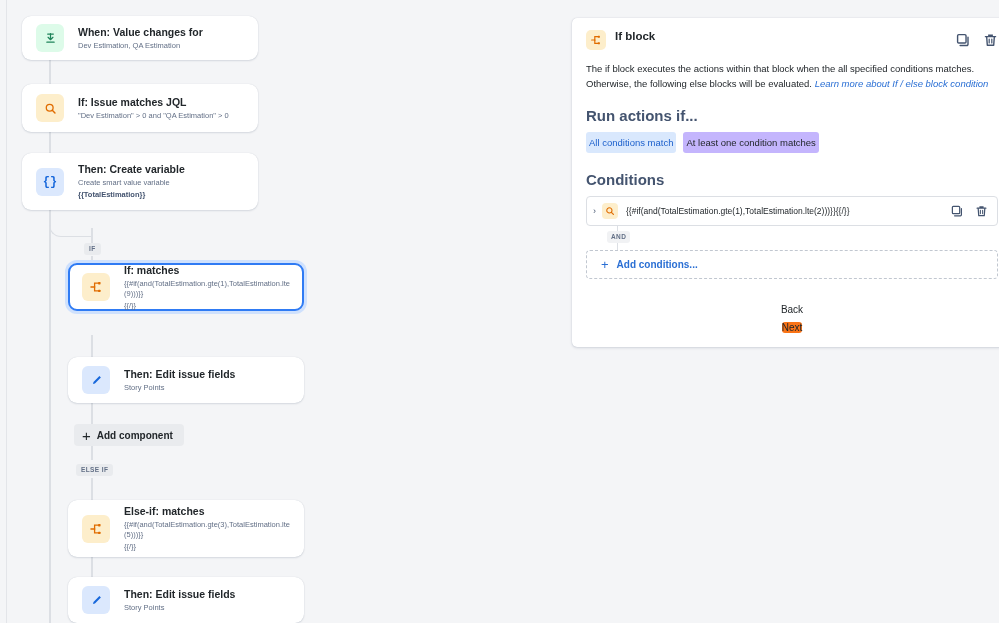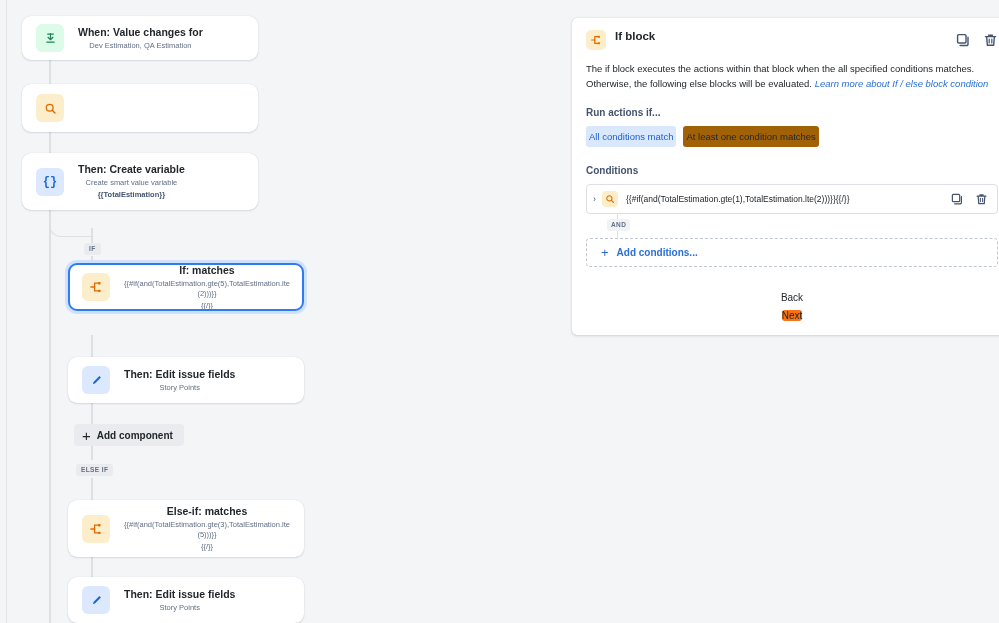--- a/index.html
+++ b/index.html
@@ -58,21 +58,21 @@
     flex: 0 0 auto;
     width: 28px; height: 28px;
     border-radius: 6px;
     display: flex; align-items: center; justify-content: center;
     margin-right: 14px;
   }
   .ic-green { background: #ddfbe9; }
   .ic-yellow { background: #fdeecb; }
   .ic-blue { background: #dbe8fd; }
   .ic-lightblue { background: #dbe8fd; }
-  .card-text { min-width: 0; text-align: center; }
+  .card-text { min-width: 0; }
   .card-title {
     font-size: 10.5px;
     color: #22272b;
     font-weight: 600;
     line-height: 13px;
     white-space: nowrap;
   }
   .card-sub {
     font-size: 7.5px;
     color: #626f86;
@@ -146,34 +146,34 @@
 
   .panel-desc {
     font-size: 9.5px;
     color: #22272b;
     line-height: 15px;
     margin-bottom: 16px;
   }
   .panel-link { color: #2a6fd4; text-decoration: none; cursor: pointer; font-style: italic; }
 
   .field-label {
-    font-size: 10px; font-weight: 700; color: #44546f;
+    font-size: 15px; font-weight: 700; color: #44546f;
     margin-bottom: 8px;
   }
   .seg-row { display: flex; gap: 7px; margin-bottom: 18px; }
   .seg {
     height: 21px;
     border-radius: 3px;
     display: flex; align-items: center;
     padding: 0 3px;
     font-size: 9.5px;
     cursor: pointer;
   }
   .seg.active { background: #d9e8fd; color: #1c60cc; }
-  .seg.inactive { background: #a16207; color: #22272b; }
+  .seg.inactive { background: #c4b5fd; color: #22272b; }
 
   .cond-row {
     border: 1px solid #dcdfe4;
     border-radius: 4px;
     height: 30px;
     display: flex; align-items: center;
     padding: 0 9px 0 6px;
     margin-bottom: 0;
     background: #fff;
   }
@@ -286,20 +286,24 @@
       </div>
     </div>
 
     <div class="card" style="left:22px; top:84px; width:236px; height:48px;">
       <div class="card-icon ic-yellow">
         <svg width="13" height="13" viewBox="0 0 16 16" fill="none">
           <circle cx="7" cy="7" r="4.2" stroke="#e06c00" stroke-width="1.6"></circle>
           <path d="M10.2 10.2L13.5 13.5" stroke="#e06c00" stroke-width="1.8" stroke-linecap="round"></path>
         </svg>
       </div>
+      <div class="card-text">
+        <div class="card-title">If: Issue matches JQL</div>
+        <div class="card-sub">"Dev Estimation" &gt; 0 and "QA Estimation" &gt; 0</div>
+      </div>
     </div>
 
     <div class="card" style="left:22px; top:153px; width:236px; height:57px;">
       <div class="card-icon ic-blue">
         <span style="font-size:12px; color:#1868db; font-weight:700; font-family:'Liberation Mono',monospace;">{}</span>
       </div>
       <div class="card-text">
         <div class="card-title">Then: Create variable</div>
         <div class="card-sub">Create smart value variable</div>
         <div class="card-sub bold">{{TotalEstimation}}</div>
@@ -311,21 +315,21 @@
         <svg width="14" height="14" viewBox="0 0 16 16" fill="none" stroke="#e06c00" stroke-width="1.5" stroke-linecap="round">
           <path d="M2.2 8h4.2"></path>
           <path d="M6.4 8V3.6h4.3"></path>
           <path d="M6.4 8v4.4h4.3"></path>
           <rect x="10.4" y="2.2" width="2.8" height="2.8" rx=".7" fill="#e06c00" stroke="none"></rect>
           <rect x="10.4" y="11" width="2.8" height="2.8" rx=".7" fill="#e06c00" stroke="none"></rect>
         </svg>
       </div>
       <div class="card-text">
         <div class="card-title">If: matches</div>
-        <div class="card-sub">{{#if(and(TotalEstimation.gte(5),TotalEstimation.lte(2)))}}</div>
+        <div class="card-sub">{{#if(and(TotalEstimation.gte(1),TotalEstimation.lte(9)))}}</div>
         <div class="card-sub">{{/}}</div>
       </div>
     </div>
 
     <div class="card" style="left:68px; top:357px; width:236px; height:46px;">
       <div class="card-icon ic-lightblue">
         <svg width="13" height="13" viewBox="0 0 16 16" fill="none">
           <path d="M11.6 2.6l1.8 1.8-7.3 7.3-2.4.6.6-2.4 7.3-7.3z" fill="#1868db"></path>
         </svg>
       </div>

